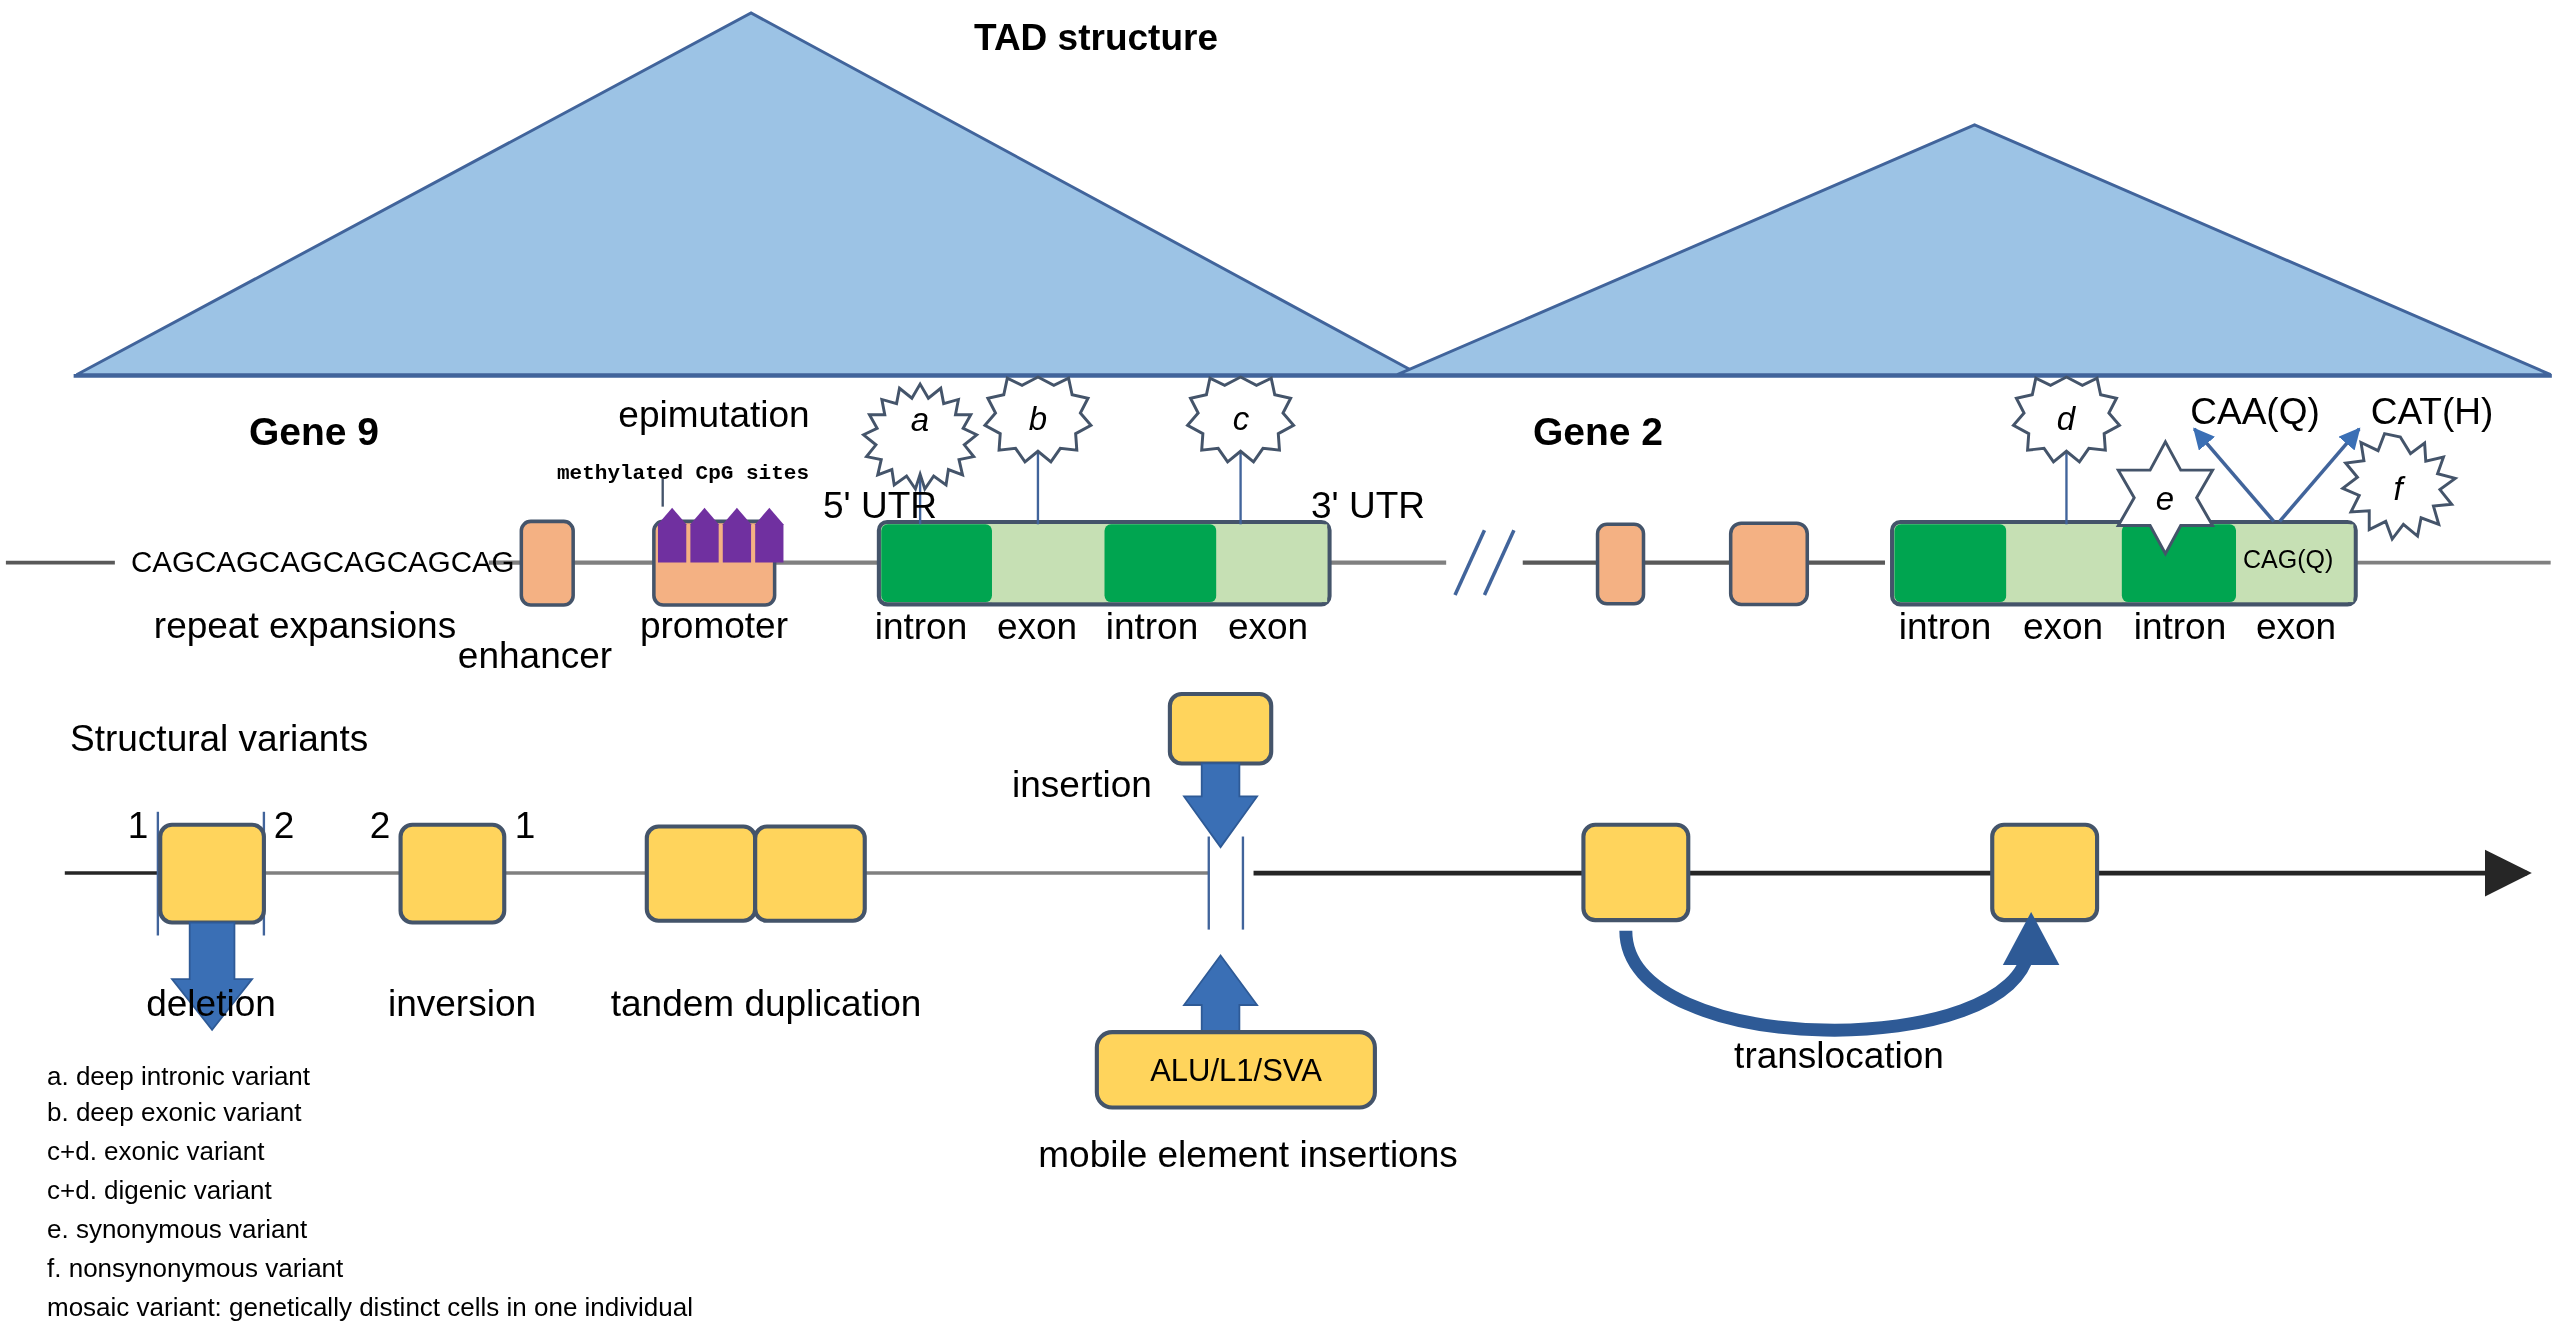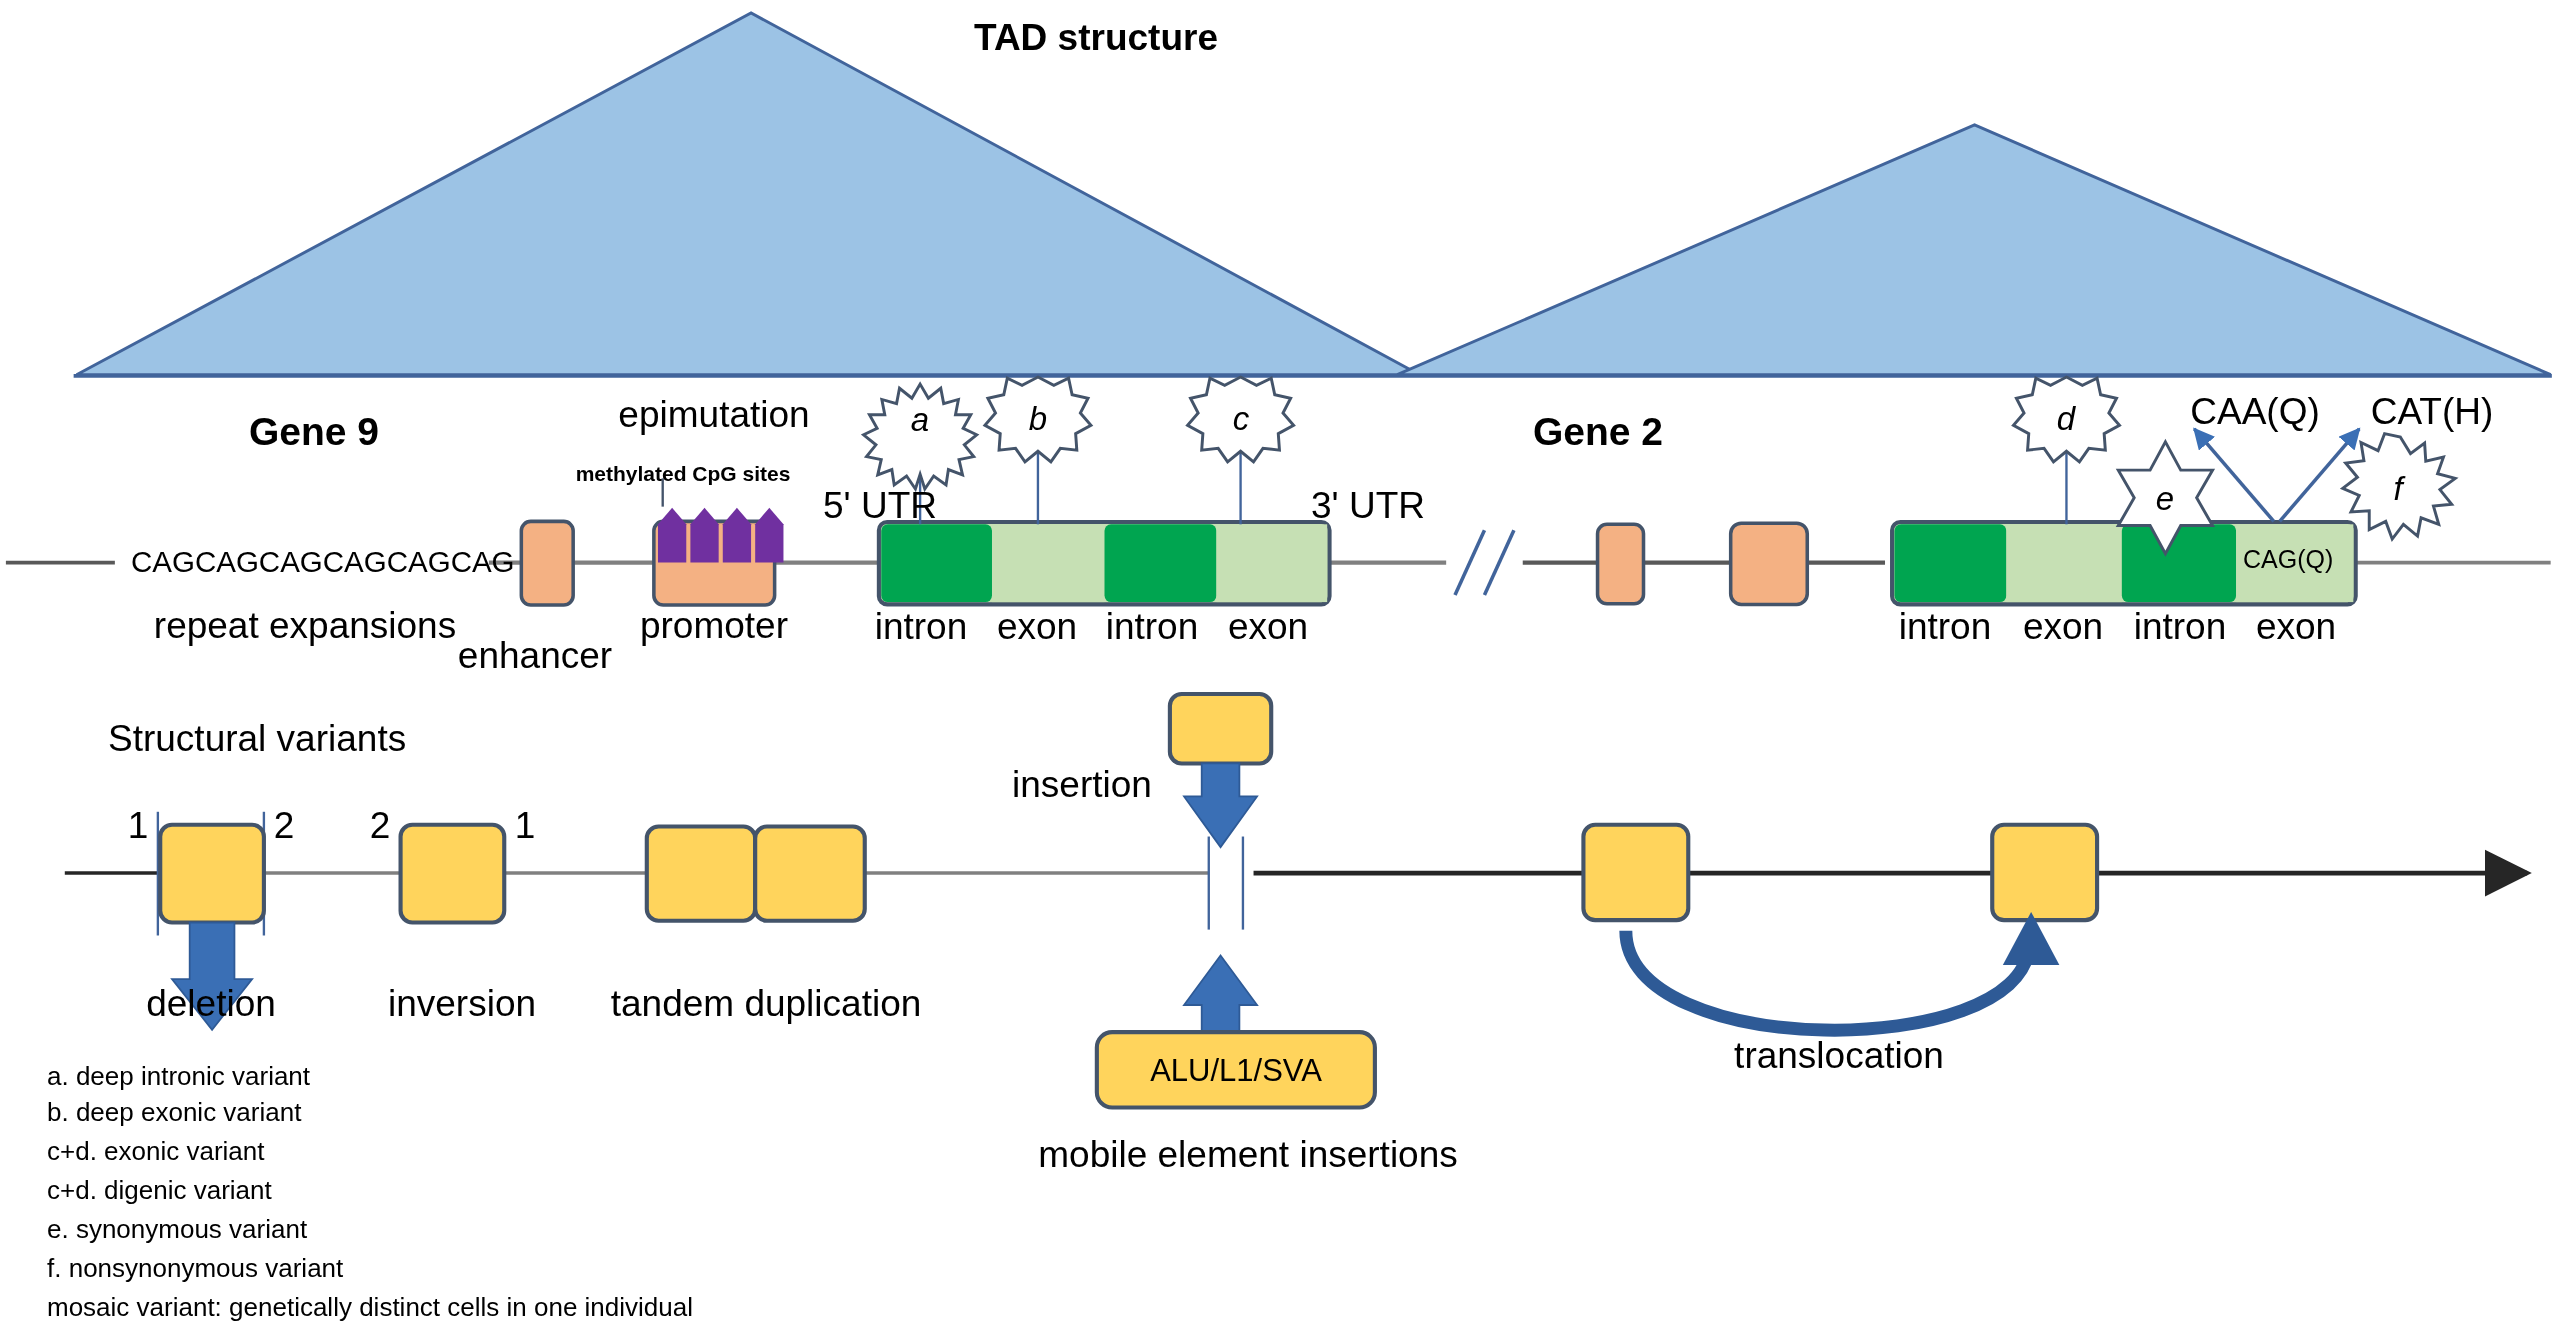--- a/index.html
+++ b/index.html
@@ -23,21 +23,21 @@
   }
   .lbl{
     position:absolute;
     white-space:nowrap;
     line-height:1;
     color:#000;
   }
   .t-tad{      font-size:37px; font-weight:600; }
   .t-gene{     font-size:39px; font-weight:700; }
   .t-mid{      font-size:37px; }
-  .t-small{    font-size:21px; font-weight:600; }
+  .t-small{    font-size:21px; font-weight:600;font-family:Liberation Mono, monospace; }
   .t-burst{    font-size:33px; font-style:italic; }
   .t-num{      font-size:37px; }
   .t-seq{      font-size:29.5px; }
   .t-cag{      font-size:25px; }
   .t-alu{      font-size:31px; }
   .t-legend{   font-size:26px; }
   .ctr{ transform:translate(-50%,-50%); }
   .ctrx{ transform:translateX(-50%); }
 </style>
 </head>
@@ -201,21 +201,21 @@
 
   <div class="lbl t-burst ctr" style="left:2066px; top:418px;">d</div>
   <div class="lbl t-burst ctr" style="left:2165px; top:498px;">e</div>
   <div class="lbl t-burst ctr" style="left:2398px; top:488px;">f</div>
 
   <div class="lbl t-mid ctrx" style="left:1945px; top:608px;">intron</div>
   <div class="lbl t-mid ctrx" style="left:2063px; top:608px;">exon</div>
   <div class="lbl t-mid ctrx" style="left:2180px; top:608px;">intron</div>
   <div class="lbl t-mid ctrx" style="left:2296px; top:608px;">exon</div>
 
-  <div class="lbl t-mid" style="left:70px; top:720px;margin-left:38px;">Structural variants</div>
+  <div class="lbl t-mid" style="left:70px; top:720px;">Structural variants</div>
 
   <div class="lbl t-num ctr" style="left:138px; top:825px;">1</div>
   <div class="lbl t-num ctr" style="left:284px; top:825px;">2</div>
   <div class="lbl t-mid ctrx" style="left:211px; top:985px;">deletion</div>
 
   <div class="lbl t-num ctr" style="left:380px; top:825px;">2</div>
   <div class="lbl t-num ctr" style="left:525px; top:825px;">1</div>
   <div class="lbl t-mid ctrx" style="left:462px; top:985px;">inversion</div>
 
   <div class="lbl t-mid ctrx" style="left:766px; top:985px;">tandem duplication</div>

